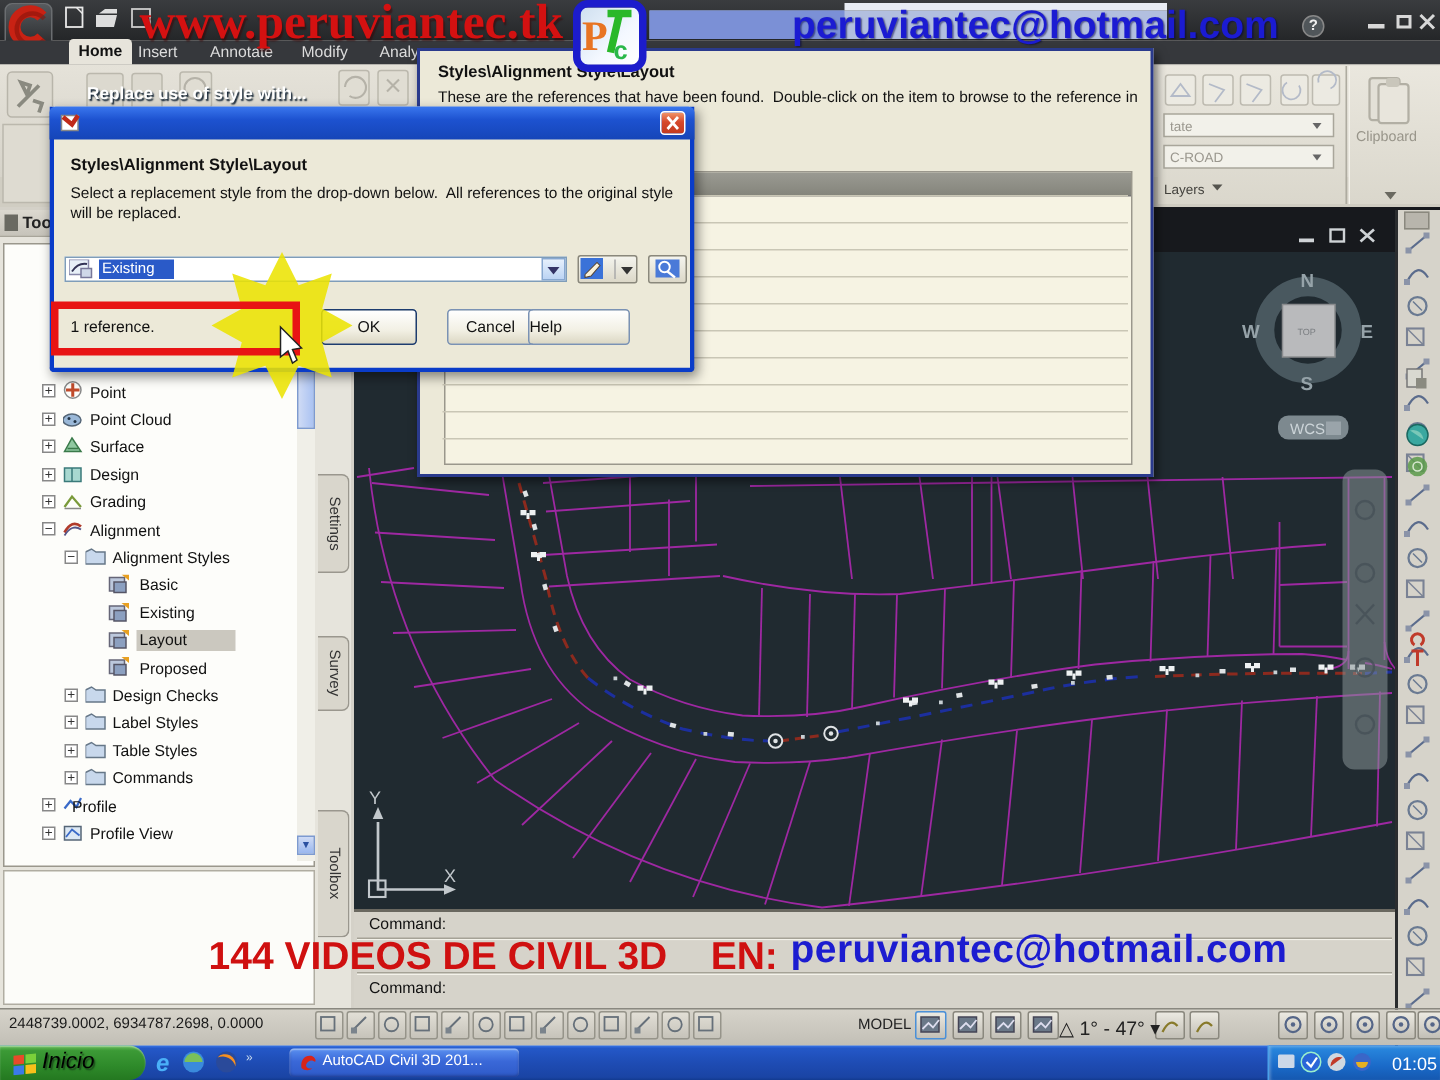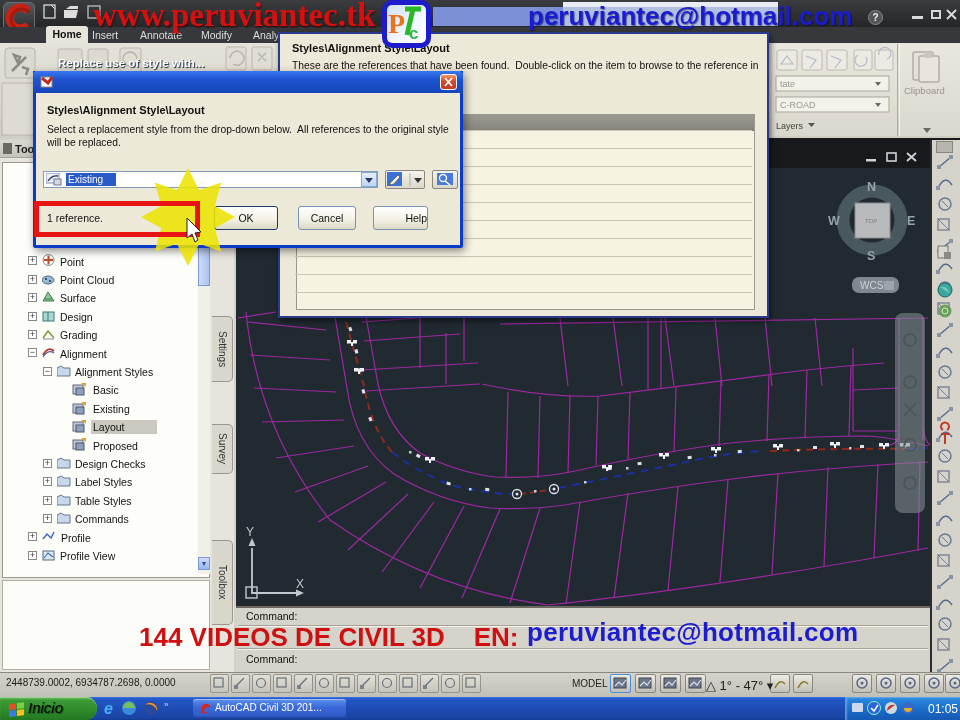--- a/index.html
+++ b/index.html
@@ -443,21 +443,21 @@
     <div class="abs" style="left:75px;top:495px;font-size:10.5px;color:#111">Table Styles</div>
     <div class="abs" style="left:43px;top:514px;width:9px;height:9px;background:#fff;border:1px solid #888;font-size:9px;line-height:7px;text-align:center;color:#333">+</div>
     <svg class="abs" style="left:57px;top:512px" width="16" height="14">
       <path d="M0 3 l4 -2 l3 2 l6 0 l0 8 l-13 0 Z" fill="#c8d8ec" stroke="#678"></path>
     </svg>
     <div class="abs" style="left:75px;top:513px;font-size:10.5px;color:#111">Commands</div>
     <div class="abs" style="left:28px;top:532px;width:9px;height:9px;background:#fff;border:1px solid #888;font-size:9px;line-height:7px;text-align:center;color:#333">+</div>
     <svg class="abs" style="left:42px;top:530px" width="16" height="14">
       <path d="M1 9 L5 4 L9 8 L12 2" fill="none" stroke="#3a6ac8" stroke-width="1.5"></path>
     </svg>
-    <div class="abs" style="left:61px;top:532px;font-size:10.5px;color:#111">Profile</div>
+    <div class="abs" style="left:48px;top:532px;font-size:10.5px;color:#111">Profile</div>
     <div class="abs" style="left:28px;top:551px;width:9px;height:9px;background:#fff;border:1px solid #888;font-size:9px;line-height:7px;text-align:center;color:#333">+</div>
     <svg class="abs" style="left:42px;top:549px" width="16" height="14">
       <rect x="1" y="2" width="11" height="9" fill="#dce8f4" stroke="#567"></rect>
       <path d="M2 9 L6 4 L11 8" fill="none" stroke="#3a6ac8" stroke-width="1.2"></path>
     </svg>
     <div class="abs" style="left:60px;top:550px;font-size:10.5px;color:#111">Profile View</div>
 
 <div class="abs" style="left:198px;top:244px;width:12px;height:330px;background:#f0efe8"></div>
 <div class="abs" style="left:198px;top:557px;width:12px;height:13px;background:linear-gradient(#cfdbf5,#98b6ef);border:1px solid #7d9ad0;color:#2a50a0;font-size:7px;text-align:center;line-height:11px">▼</div>
 <div class="abs" style="left:198px;top:246px;width:12px;height:40px;background:linear-gradient(90deg,#cfdbf5,#aac2f2);border:1px solid #7d9ad0"></div>
@@ -680,21 +680,21 @@
 <div class="abs" style="left:432px;top:170px;width:26px;height:19px;background:linear-gradient(#f4f4ee,#dcd8c8);border:1px solid #8a887c;border-radius:2px"></div>
 <svg class="abs" style="left:432px;top:170px" width="26" height="19">
       <rect x="5" y="3" width="16" height="12" fill="#4a7ad8"></rect>
       <circle cx="11" cy="8" r="3.5" fill="none" stroke="#fff" stroke-width="1.3"></circle>
       <path d="M13 11 l5 4" stroke="#fff" stroke-width="1.5"></path>
     </svg>
 
 <div class="abs" style="left:47px;top:212px;font-size:10.5px;color:#111">1 reference.</div>
 <div class="abs" style="left:214px;top:206px;width:64px;height:24px;border-radius:3px;background:linear-gradient(#fff,#f2f0e4 60%,#dcd8c4);border:1px solid #1d3c6e;font-size:10.5px;color:#111;text-align:center;line-height:22px">OK</div>
 <div class="abs" style="left:298px;top:206px;width:58px;height:24px;border-radius:3px;background:linear-gradient(#fff,#f2f0e4 60%,#dcd8c4);border:1px solid #7a92b4;font-size:10.5px;color:#111;text-align:center;line-height:22px">Cancel</div>
-<div class="abs" style="left:373px;top:206px;width:55px;height:24px;border-radius:3px;background:linear-gradient(#fff,#f2f0e4 60%,#dcd8c4);border:1px solid #7a92b4;font-size:10.5px;color:#111;text-align:right;line-height:22px">Help</div>
+<div class="abs" style="left:352px;top:206px;width:68px;height:24px;border-radius:3px;background:linear-gradient(#fff,#f2f0e4 60%,#dcd8c4);border:1px solid #7a92b4;font-size:10.5px;color:#111;text-align:left;line-height:22px">Help</div>
 
 <svg class="abs" style="left:140px;top:167px" width="96" height="100">
       <polygon points="48.0,1.0 36.9,23.2 14.8,15.4 21.2,38.9 1.0,50.0 21.2,61.1 14.8,84.6 36.9,76.8 48.0,99.0 59.1,76.8 81.2,84.6 74.8,61.1 95.0,50.0 74.8,38.9 81.2,15.4 59.1,23.2" fill="#ece301" opacity="0.87"></polygon>
     </svg>
 <div class="abs" style="left:34px;top:201px;width:166px;height:36px;border:5px solid #e81414"></div>
 <svg class="abs" style="left:184px;top:216px" width="22" height="30">
       <path d="M3 2 L3 22 L8 18 L11 26 L14 24 L11 17 L17 16 Z" fill="#fff" stroke="#222" stroke-width="1"></path>
     </svg>
 
 <div class="abs" style="left:93px;top:-3px;font-family:'Liberation Serif',serif;font-size:33px;font-weight:bold;color:#d41111;text-shadow:1px 2px 1px rgba(60,0,0,.5)">www.peruviantec.tk</div>

